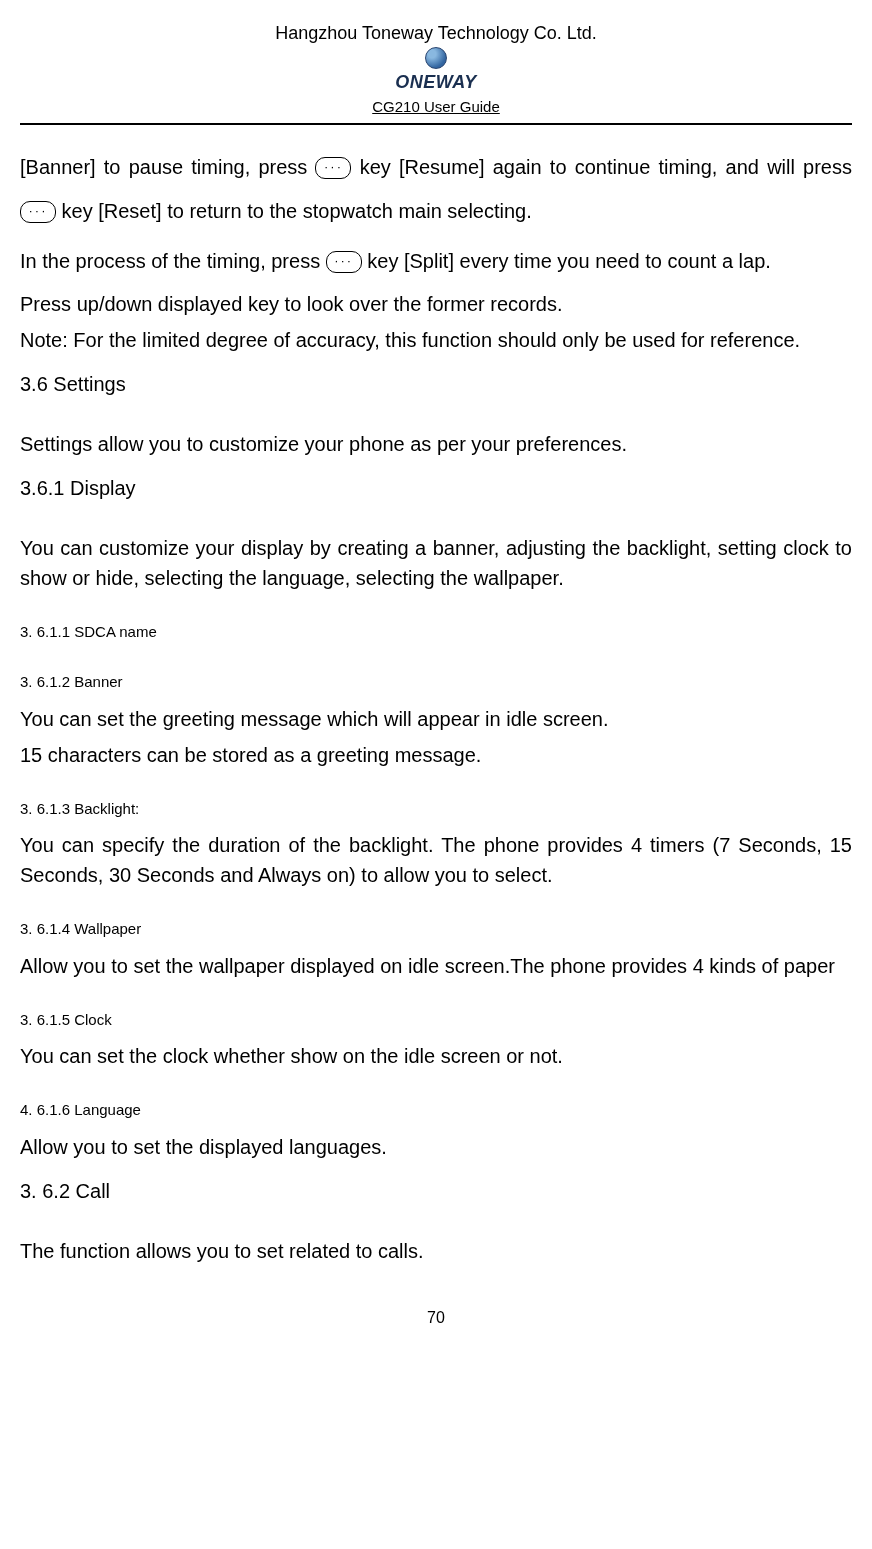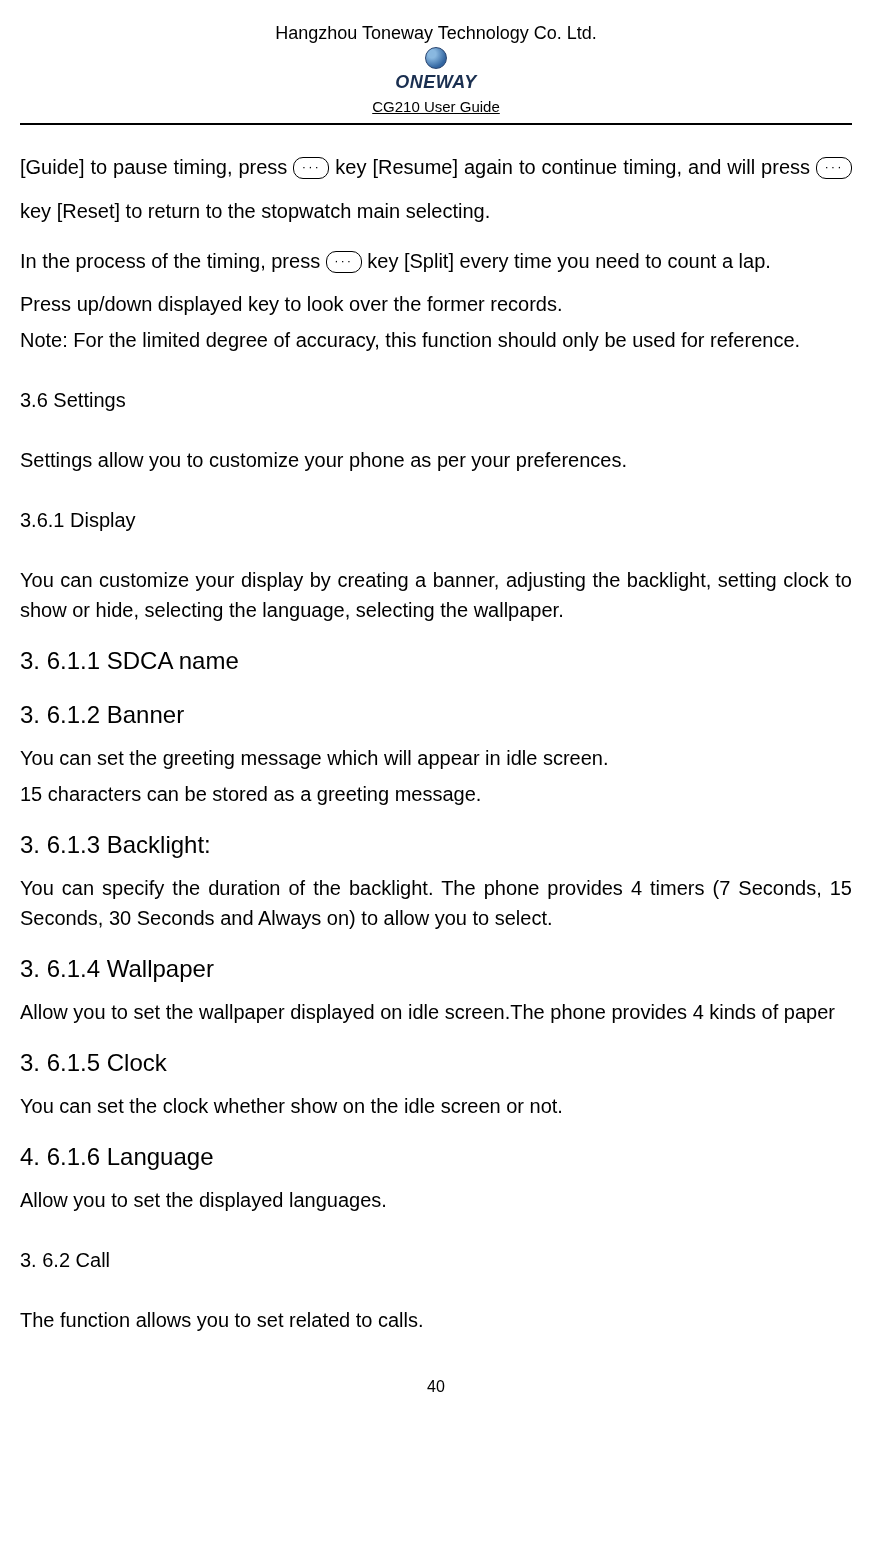--- a/index.html
+++ b/index.html
@@ -65,28 +65,28 @@
     border: 1.5px solid #000;
     border-radius: 10px;
     vertical-align: middle;
     text-align: center;
     line-height: 16px;
     font-size: 13px;
     letter-spacing: 2px;
     padding-top: 1px;
   }
   .section-heading {
-    margin-top: 30px;
+    margin-top: 14px;
     margin-bottom: 30px;
     font-size: 20px;
   }
   .sub-heading {
-    margin-top: 18px;
+    margin-top: 28px;
     margin-bottom: 10px;
-    font-size: 24px;
+    font-size: 15px;
   }
   .footer {
     text-align: center;
     margin-top: 40px;
     font-size: 16px;
   }
   .note-bold {
     font-weight: normal;
   }
 </style>
@@ -96,21 +96,21 @@
 <div class="header">
   <span class="header-left">Hangzhou Toneway Technology Co. Ltd.</span>
   <span class="logo">
     <span class="logo-ball"></span>
     <span class="logo-text">ONEWAY</span>
   </span>
   <span class="header-right">CG210 User Guide</span>
 </div>
 
 <div class="para para-wide">
-  <span>[Guide] to pause timing, press </span>
+  <span>[Banner] to pause timing, press </span>
   <span class="key-icon">···</span>
   <span> key [Resume] again to continue timing, and will press </span>
   <span class="key-icon">···</span>
   <span> key [Reset] to return to the stopwatch main selecting.</span>
 </div>
 
 <div class="para para-wide">
   <span>In the process of the timing, press </span>
   <span class="key-icon">···</span>
   <span> key [Split] every time you need to count a lap.</span>
@@ -142,13 +142,13 @@
 
 <div class="sub-heading">3. 6.1.5 Clock</div>
 <div class="para">You can set the clock whether show on the idle screen or not.</div>
 
 <div class="sub-heading">4. 6.1.6 Language</div>
 <div class="para">Allow you to set the displayed languages.</div>
 
 <div class="section-heading">3. 6.2 Call</div>
 <div class="para">The function allows you to set related to calls.</div>
 
-<div class="footer">40</div>
+<div class="footer">70</div>
 
 </body></html>

